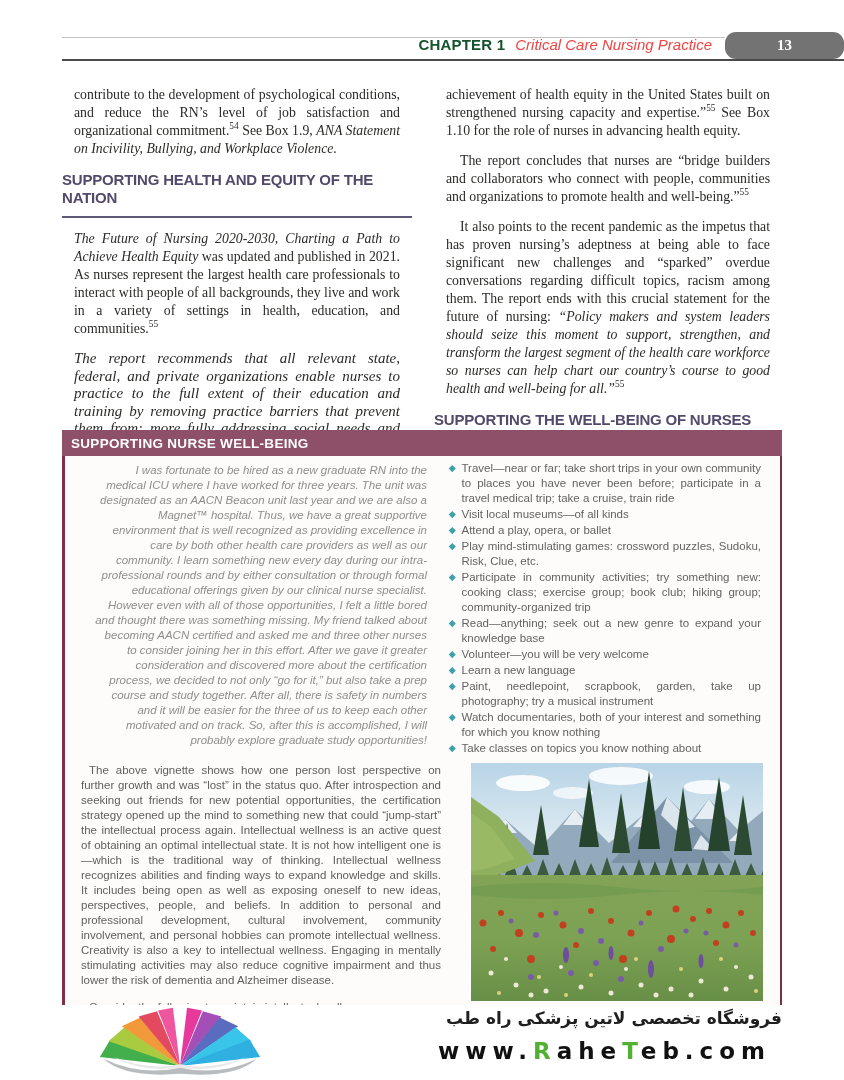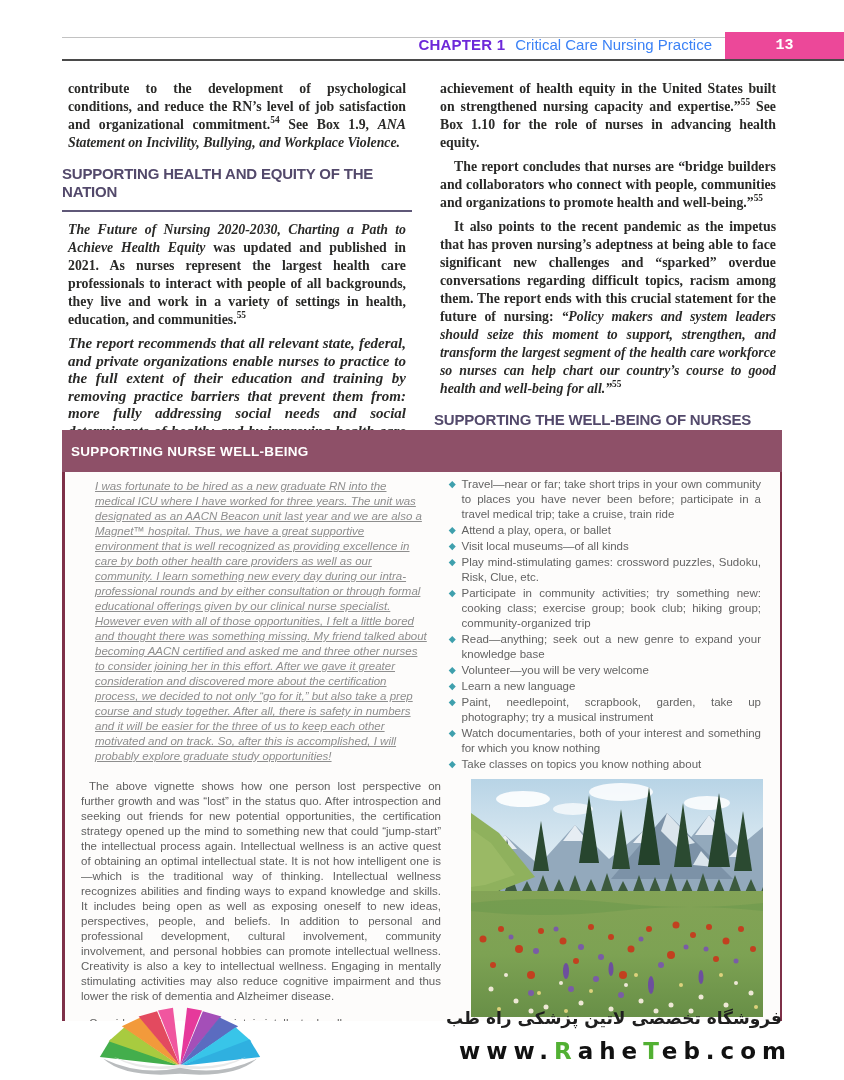--- a/index.html
+++ b/index.html
@@ -4,64 +4,64 @@
 <style>
   html,body{margin:0;padding:0;background:#e9e9e9;}
   .page{position:relative;width:844px;height:1080px;margin:0 auto;background:#ffffff;
         font-family:"Liberation Serif",serif;color:#2a2a28;overflow:hidden;}
 
   
   .page-header{position:absolute;top:30px;left:62px;right:0;height:29px;border-bottom:2px solid #4a4a4a;}
   .head-topline{position:absolute;top:7px;left:0;right:119px;height:1px;background:#c2c2c2;}
   .head-text{position:absolute;right:132px;top:6px;display:flex;align-items:baseline;gap:10px;
              font-family:"Liberation Sans",sans-serif;font-size:15px;white-space:nowrap;}
-  .chapter-label{font-weight:bold;color:#6d28d9;letter-spacing:.2px;}
-  .chapter-title{color:#3b82f6;}
-  .folio{position:absolute;right:0;top:2px;width:119px;height:27px;background:#ec4899;
-         color:#fff;font-family:Liberation Mono, monospace;font-weight:bold;font-size:15px;
-         display:flex;align-items:center;justify-content:center;}
+  .chapter-label{font-weight:bold;color:#14532d;letter-spacing:.2px;}
+  .chapter-title{color:#ef4444;font-style:italic;}
+  .folio{position:absolute;right:0;top:2px;width:119px;height:27px;background:#737373;
+         color:#fff;font-family:Liberation Serif, serif;font-weight:bold;font-size:15px;
+         display:flex;align-items:center;justify-content:center;border-radius:11px;}
 
   
   .col{position:absolute;top:74px;font-size:13.8px;line-height:18px;text-align:justify;}
   .col-left{left:62px;width:350px;}
   .col-right{left:434px;width:348px;}
-  .col p{margin:6px;font-weight:bold;}
+  .col p{margin:12px;}
   .ind{text-indent:14px;}
   .sec-heading{font-family:"Liberation Sans",sans-serif;font-weight:bold;font-size:15px;
                letter-spacing:-0.2px;color:#53496b;border-bottom:2px solid #5f5878;
                padding-bottom:9px;margin:13px 0 9px 0;text-align:left;}
   .blockquote{font-style:italic;font-size:15px;line-height:17.5px;margin:8px 2px 8px 16px;}
   .r-i{font-style:italic;}
   .r-sup{vertical-align:super;font-size:68%;line-height:0;}
   .r-g{color:#52b033;}
 
   
   .wb-box{position:absolute;left:62px;top:430px;width:720px;font-family:"Liberation Sans",sans-serif;}
-  .wb-title{height:42px;background:#8e5068;color:#ffffff;font-weight:bold;font-size:13.5px;
+  .wb-title{height:26px;background:#8e5068;color:#ffffff;font-weight:bold;font-size:13.5px;
             letter-spacing:.3px;display:flex;align-items:center;padding-left:9px;box-sizing:border-box;}
   .wb-body{position:relative;height:549px;background:#fdfcfb;border-left:3px solid #7e3048;
            border-right:2px solid #7e3048;box-sizing:border-box;overflow:hidden;
            font-size:11.5px;line-height:15px;color:#636363;}
   .wb-left{position:absolute;left:16px;top:7px;width:360px;}
   .wb-right{position:absolute;left:384px;top:5px;width:324px;}
-  .vignette{font-style:italic;text-align:left;color:#8e8e8e;padding:0 14px;text-decoration:underline;}
+  .vignette{font-style:italic;text-align:right;color:#8e8e8e;padding:0 14px;}
   .analysis{margin-top:15px;text-align:justify;text-indent:8px;color:#5f5f5f;}
   .consider{margin-top:2px;padding-left:8px;}
   .blist{margin:0;padding:0;list-style:none;}
   .blist li{display:flex;margin:0 12px 1px 0;text-align:justify;}
   .diamond{flex:none;width:4.5px;height:4.5px;background:#3fa0ad;transform:rotate(45deg);
            margin:5px 7px 0 1px;}
   .photo-wrap{margin:7px 0 0 22px;width:292px;height:238px;}
   .photo-wrap svg{display:block;}
 
   
   .footer-logo{position:absolute;left:82px;top:1006px;width:196px;height:74px;}
   .footer-fa{position:absolute;right:62px;top:1008px;font-family:"DejaVu Sans",sans-serif;
              font-size:17px;font-weight:600;color:#1f1f1f;direction:rtl;}
-  .footer-url{position:absolute;right:52px;top:1038px;font-family:"DejaVu Sans",sans-serif;
+  .footer-url{position:absolute;right:73px;top:1038px;font-family:"DejaVu Sans",sans-serif;
               font-size:23px;font-weight:bold;letter-spacing:6px;color:#111;white-space:nowrap;}
 </style>
 </head>
 <body>
 
 <div class="page">
 
   <div class="page-header">
     <div class="head-topline"></div>
     <div class="head-text">
@@ -99,25 +99,25 @@
       </div>
 
       <div class="wb-right">
         <ul class="blist">
           <li>
               <span class="diamond"></span>
               <span>Travel—near or far; take short trips in your own community to places you have never been before; participate in a travel medical trip; take a cruise, train ride</span>
             </li>
           <li>
               <span class="diamond"></span>
+              <span>Visit local museums—of all kinds</span>
+            </li>
+          <li>
+              <span class="diamond"></span>
               <span>Attend a play, opera, or ballet</span>
-            </li>
-          <li>
-              <span class="diamond"></span>
-              <span>Visit local museums—of all kinds</span>
             </li>
           <li>
               <span class="diamond"></span>
               <span>Play mind-stimulating games: crossword puzzles, Sudoku, Risk, Clue, etc.</span>
             </li>
           <li>
               <span class="diamond"></span>
               <span>Participate in community activities; try something new: cooking class; exercise group; book club; hiking group; community-organized trip</span>
             </li>
           <li>

